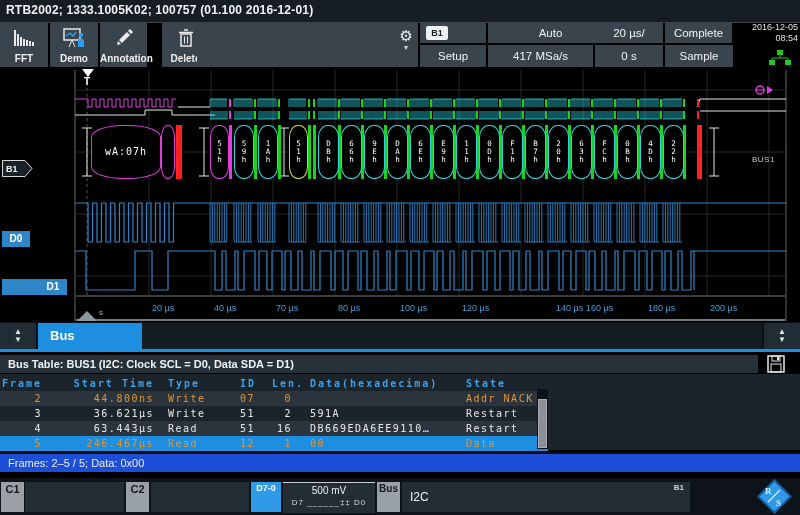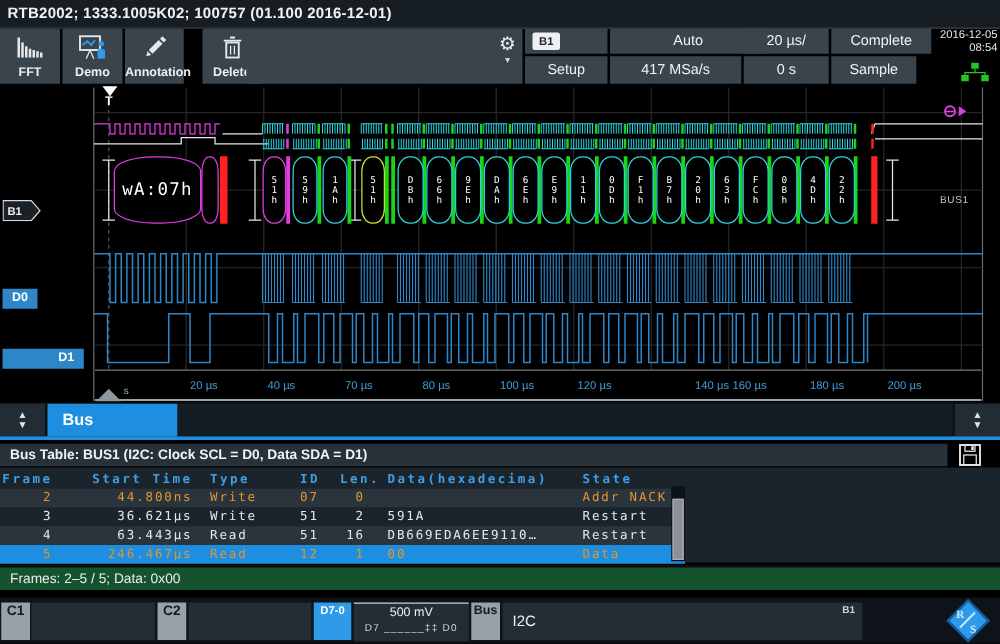--- a/index.html
+++ b/index.html
@@ -47,21 +47,21 @@
   #btitle{left:0;top:355px;width:758px;height:18px;background:#27313a;color:#f2f2f2;font-size:11px;
     font-weight:bold;line-height:18px;padding-left:8px;box-sizing:border-box;}
   #saveicon{left:766px;top:355px;width:20px;height:18px;cursor:pointer;}
   #btable{left:0;top:374px;width:800px;height:76px;background:#1c242b;
     font-family:"DejaVu Sans Mono",monospace;font-size:10px;}
   .trow{position:absolute;left:0;width:548px;height:15px;line-height:15px;white-space:nowrap;}
   .tcell{display:inline-block;vertical-align:top;box-sizing:border-box;letter-spacing:1.5px;overflow:hidden;}
   .thead .tcell{color:#3da0e8;font-weight:bold;letter-spacing:2px;}
   #scrollbar{left:537px;top:389px;width:11px;height:60px;background:#0d1216;}
   #scrollthumb{position:absolute;left:1px;top:10px;width:9px;height:49px;background:#8a9096;border:1px solid #a8aeb4;box-sizing:border-box;}
-  #summary{left:0;top:452px;width:800px;height:20px;background:#14532d;border-top:2px solid #0a0e12;
+  #summary{left:0;top:452px;width:800px;height:20px;background:#1d4ed8;border-top:2px solid #0a0e12;
     color:#ececec;font-size:11px;line-height:18px;padding-left:8px;box-sizing:border-box;}
   
   #bottombar{left:0;top:478px;width:800px;height:37px;background:#0d1318;}
   .btab{position:absolute;top:4px;height:30px;background:#99a0a6;color:#141b22;font-weight:bold;
     text-align:center;box-sizing:border-box;cursor:pointer;}
   .bpanel{position:absolute;top:4px;height:30px;background:#232d36;}
   #dpanel{border-top:1px solid #c6ccd2;color:#f0f0f0;text-align:center;}
   #dpanel .l1{font-size:10px;line-height:15px;}
   #dpanel .l2{font-size:8px;line-height:10px;color:#d8d8d8;letter-spacing:1px;}
   #i2cpanel .nm{position:absolute;left:8px;top:0;line-height:30px;font-size:12px;color:#f0f0f0;}
@@ -132,21 +132,21 @@
 
 <div class="abs" id="statusgrid" style="left:420px;top:23px;width:330px;height:44px;">
   <div class="scell" style="left:0;top:0;width:66px;height:20px;">
     <span id="b1badge">B1</span>
   </div>
   <div class="scell" style="left:0;top:22px;width:66px;height:22px;line-height:22px;">Setup</div>
   <div class="scell" style="left:68px;top:0;width:125px;height:20px;line-height:20px;">Auto</div>
   <div class="scell" style="left:68px;top:22px;width:105px;height:22px;line-height:22px;">417 MSa/s</div>
   <div class="scell" style="left:175px;top:0;width:68px;height:20px;line-height:20px;">20 µs/</div>
   <div class="scell" style="left:175px;top:22px;width:68px;height:22px;line-height:22px;">0 s</div>
-  <div class="scell" style="left:245px;top:0;width:80px;height:20px;line-height:20px;">Complete</div>
+  <div class="scell" style="left:245px;top:0;width:67px;height:20px;line-height:20px;">Complete</div>
   <div class="scell" style="left:245px;top:22px;width:68px;height:22px;line-height:22px;">Sample</div>
 </div>
 <div class="abs" id="dateblk">
   <div>2016-12-05</div>
   <div>08:54</div>
 </div>
 <div class="abs" id="lanicon">
   <svg width="24" height="16" viewBox="0 0 24 16">
     <rect x="9" y="0" width="6" height="5" fill="#27c427"></rect>
     <rect x="1" y="10" width="6" height="5" fill="#27c427"></rect>
@@ -247,21 +247,21 @@
   <div class="abs" style="left:754px;top:14px;width:26px;height:12px;">
     <svg width="26" height="12" viewBox="0 0 26 12">
       <circle cx="6" cy="6" r="4" fill="none" stroke="#e23ce2" stroke-width="1.5"></circle>
       <line x1="2" y1="6" x2="10" y2="6" stroke="#e23ce2"></line>
       <polygon points="13,2 19,6 13,10" fill="#e23ce2"></polygon>
     </svg>
   </div>
   <div class="abs" id="gnd-tri"></div>
   <div class="abs" id="gnd-s">s</div>
   <div id="framelayer">
-      <div class="frame-box" style="left: 91px; width: 68px; border-color: rgb(226, 60, 226); font-size: 14px; letter-spacing: 1px;">wA:07h</div>
+      <div class="frame-box" style="left: 91px; width: 68px; border-color: rgb(226, 60, 226); font-size: 10px; letter-spacing: 1px;">wA:07h</div>
       <div class="frame-box" style="left: 161px; width: 12px; border-color: rgb(226, 60, 226);"></div>
       <div class="frame-bar" style="left: 176px; width: 6px; background: rgb(255, 34, 34);"></div>
       <div class="frame-box" style="left: 210px; width: 17px; border-color: rgb(226, 60, 226);">5
 1
 h</div>
       <div class="frame-bar" style="left: 229px; width: 3px; background: rgb(226, 60, 226);"></div>
       <div class="frame-box" style="left: 234px; width: 18px; border-color: rgb(43, 213, 226);">5
 9
 h</div>
       <div class="frame-bar" style="left: 254px; width: 3px; background: rgb(26, 212, 26);"></div>

